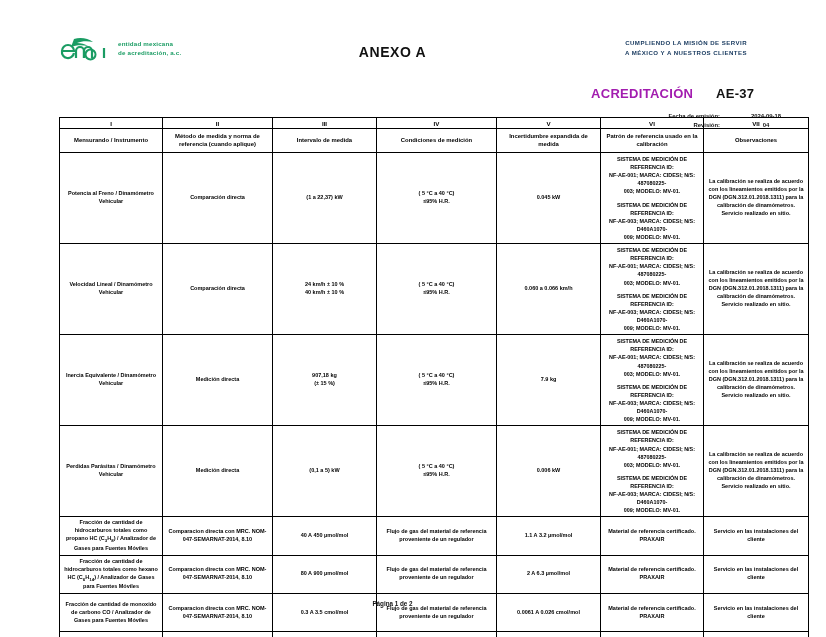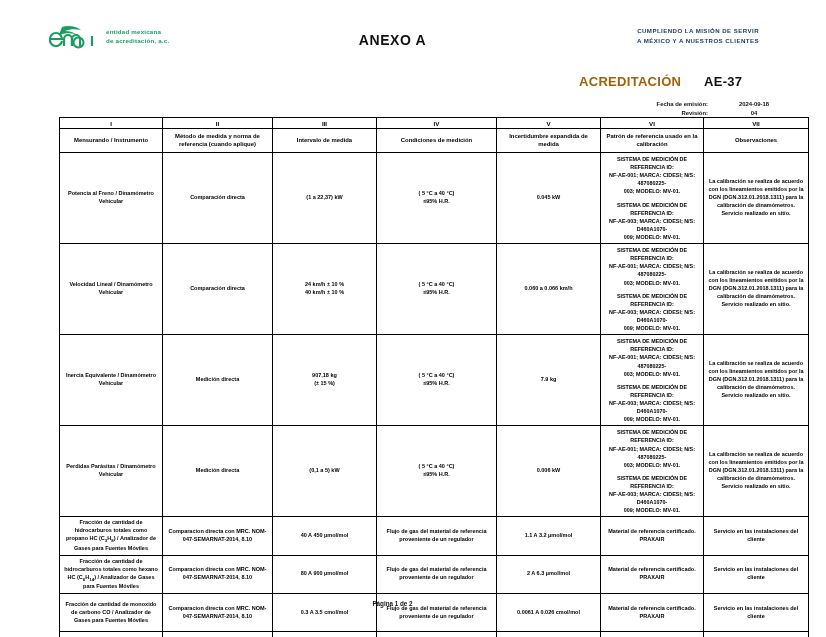--- a/index.html
+++ b/index.html
@@ -13,21 +13,21 @@
     font-family: "Liberation Sans", sans-serif;
     color: #000000;
     position: relative;
     overflow: hidden;
   }
   .page {
     position: relative;
     width: 785px;
     height: 637px;
     box-sizing: border-box;
-    padding: 4px;
+    padding: 16px;
   }
 
   
   .header {
     position: relative;
     height: 60px;
     padding: 14px 18px 0 18px;
     box-sizing: border-box;
   }
   .logo-block {
@@ -89,21 +89,21 @@
     font-weight: bold;
     color: #111;
     letter-spacing: .05px;
   }
   .acred-word {
     position: absolute;
     left: 575px;
     top: 10px;
     font-size: 13px;
     font-weight: bold;
-    color: #a16207;
+    color: #a21caf;
     letter-spacing: .3px;
   }
   .acred-code {
     position: absolute;
     left: 700px;
     top: 10px;
     font-size: 13px;
     font-weight: bold;
     color: #111;
     letter-spacing: .3px;

